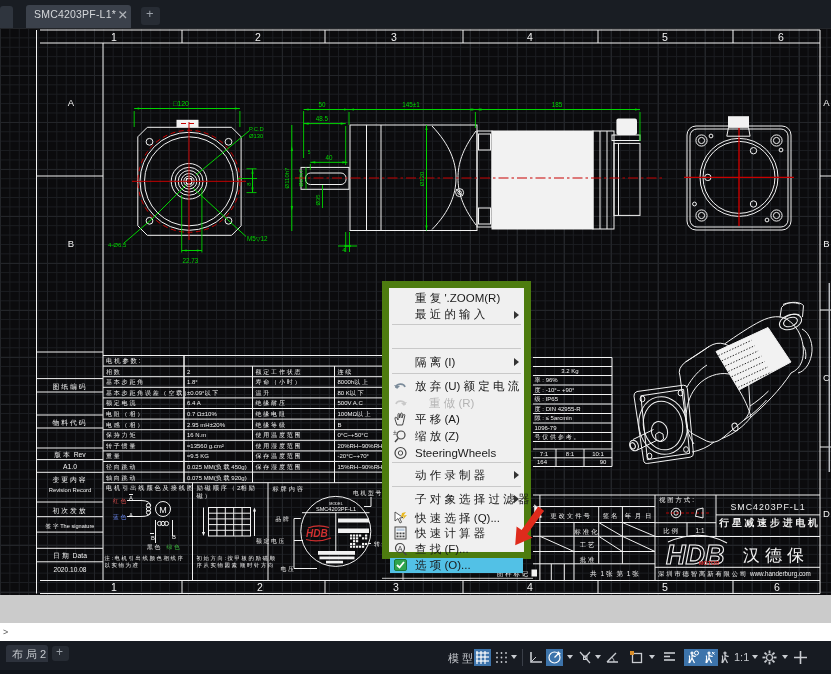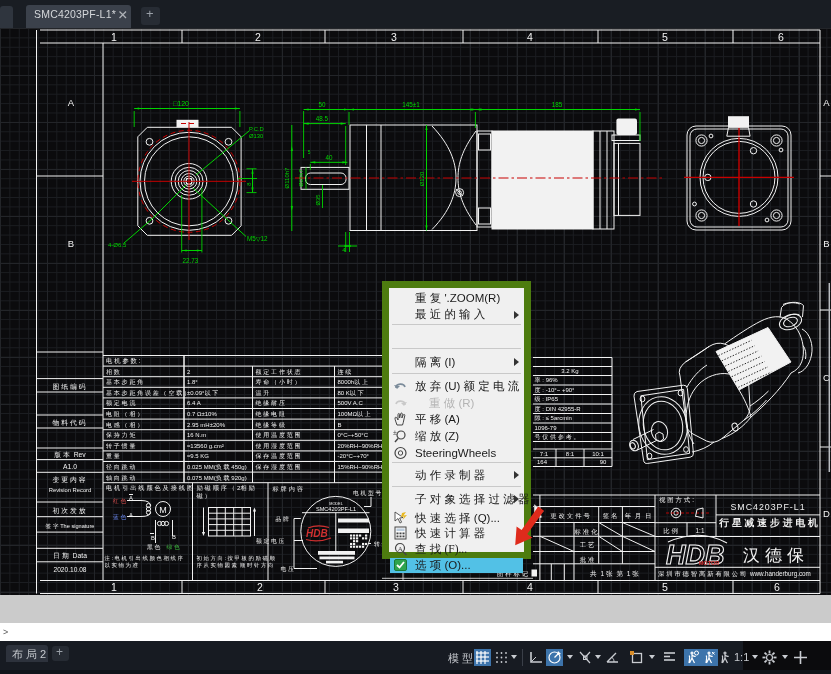--- a/index.html
+++ b/index.html
@@ -2,21 +2,21 @@
 <html><head><meta charset="utf-8"><style>
 *{margin:0;padding:0;box-sizing:border-box;}
 body{width:831px;height:674px;overflow:hidden;background:#0b0b0d;font-family:"Liberation Sans",sans-serif;position:relative;}
 #tabbar{position:absolute;left:0;top:0;width:831px;height:28px;background:#191d23;z-index:10;}
 #canvas{position:absolute;left:0;top:28px;width:831px;height:567px;background-color:#0b0b0d;
 background-image:linear-gradient(#232529 1px,transparent 1px),linear-gradient(90deg,#232529 1px,transparent 1px),linear-gradient(#1b1d21 1px,transparent 1px),linear-gradient(90deg,#1b1d21 1px,transparent 1px);
 background-size:47px 47px,47px 47px,9.4px 9.4px,9.4px 9.4px;z-index:1;}
 #draw{position:absolute;left:0;top:0;z-index:5;}
 #cmdgray{position:absolute;left:0;top:595px;width:831px;height:28px;background:#cbcbcb;z-index:10;}
 #cmdwhite{position:absolute;left:0;top:623px;width:831px;height:18px;background:#ffffff;z-index:10;color:#555;font-size:9px;line-height:18px;padding-left:3px;}
-#botbar{position:absolute;left:0;top:641px;width:743px;height:33px;background:#171b22;z-index:10;}
+#botbar{position:absolute;left:0;top:641px;width:831px;height:33px;background:#171b22;z-index:10;}
 #menu{position:absolute;left:382px;top:281px;width:149px;height:278px;background:#f0f0f0;border:7px solid #4d7c0f;z-index:50;font-size:11.5px;font-family:"Liberation Sans",sans-serif;}
 .tab{position:absolute;border-radius:3px 3px 0 0;}
 </style></head>
 <body>
 <div id="tabbar">
 <div class="tab" style="left:0;top:6px;width:13px;height:22px;background:#2f353e;"></div>
 <div class="tab" style="left:26px;top:5px;width:105px;height:23px;background:#3b414b;"></div>
 <div style="position:absolute;left:34px;top:8px;font-size:10.5px;letter-spacing:0.2px;color:#d4d7da;z-index:2;text-align:center;">SMC4203PF-L1*</div>
 <svg style="position:absolute;left:118px;top:10px;z-index:2;" width="10" height="10">
       <path d="M1.5,1.5 L8,8 M8,1.5 L1.5,8" stroke="#aeb2b7" stroke-width="1.3"></path>
@@ -696,21 +696,21 @@
             <rect x="3.5" y="6.5" width="2" height="1.8"></rect>
             <rect x="6.5" y="6.5" width="2" height="1.8"></rect>
             <rect x="9.5" y="6.5" width="2" height="1.8"></rect>
             <rect x="3.5" y="9.5" width="2" height="1.8"></rect>
             <rect x="6.5" y="9.5" width="2" height="1.8"></rect>
             <rect x="9.5" y="9.5" width="2" height="1.8"></rect>
           </g>
         </svg></span>
       <span style="position:absolute;left:26px;white-space:nowrap;"><span style="letter-spacing:3.2px">快速计算器</span></span>
     </div>
-    <div style="position:absolute;left:0;right:0;top:253.0px;height:16px;line-height:16px;color:#1a1a1a;font-family:Liberation Serif, serif;">
+    <div style="position:absolute;left:0;right:0;top:253.0px;height:16px;line-height:16px;color:#1a1a1a;">
       <span style="position:absolute;left:4px;top:1px;"><svg width="15" height="14">
           <circle cx="7" cy="6" r="4.5" stroke="#444" fill="none" stroke-width="1.2"></circle>
           <text x="4.8" y="8.5" font-size="7" fill="#444">A</text>
           <line x1="10" y1="9.5" x2="13.5" y2="13" stroke="#444" stroke-width="1.5"></line>
         </svg></span>
       <span style="position:absolute;left:26px;white-space:nowrap;"><span style="letter-spacing:3.2px">查找</span>(F)...</span>
     </div>
     <div style="position:absolute;left:0;right:0;top:269.0px;height:16px;line-height:16px;color:#1a1a1a;">
       <span style="position:absolute;left:4px;top:1px;"><svg width="15" height="14">
           <rect x="1.5" y="1.5" width="12" height="11" rx="1.5" fill="#2ea44f" stroke="#1a7a38"></rect>

